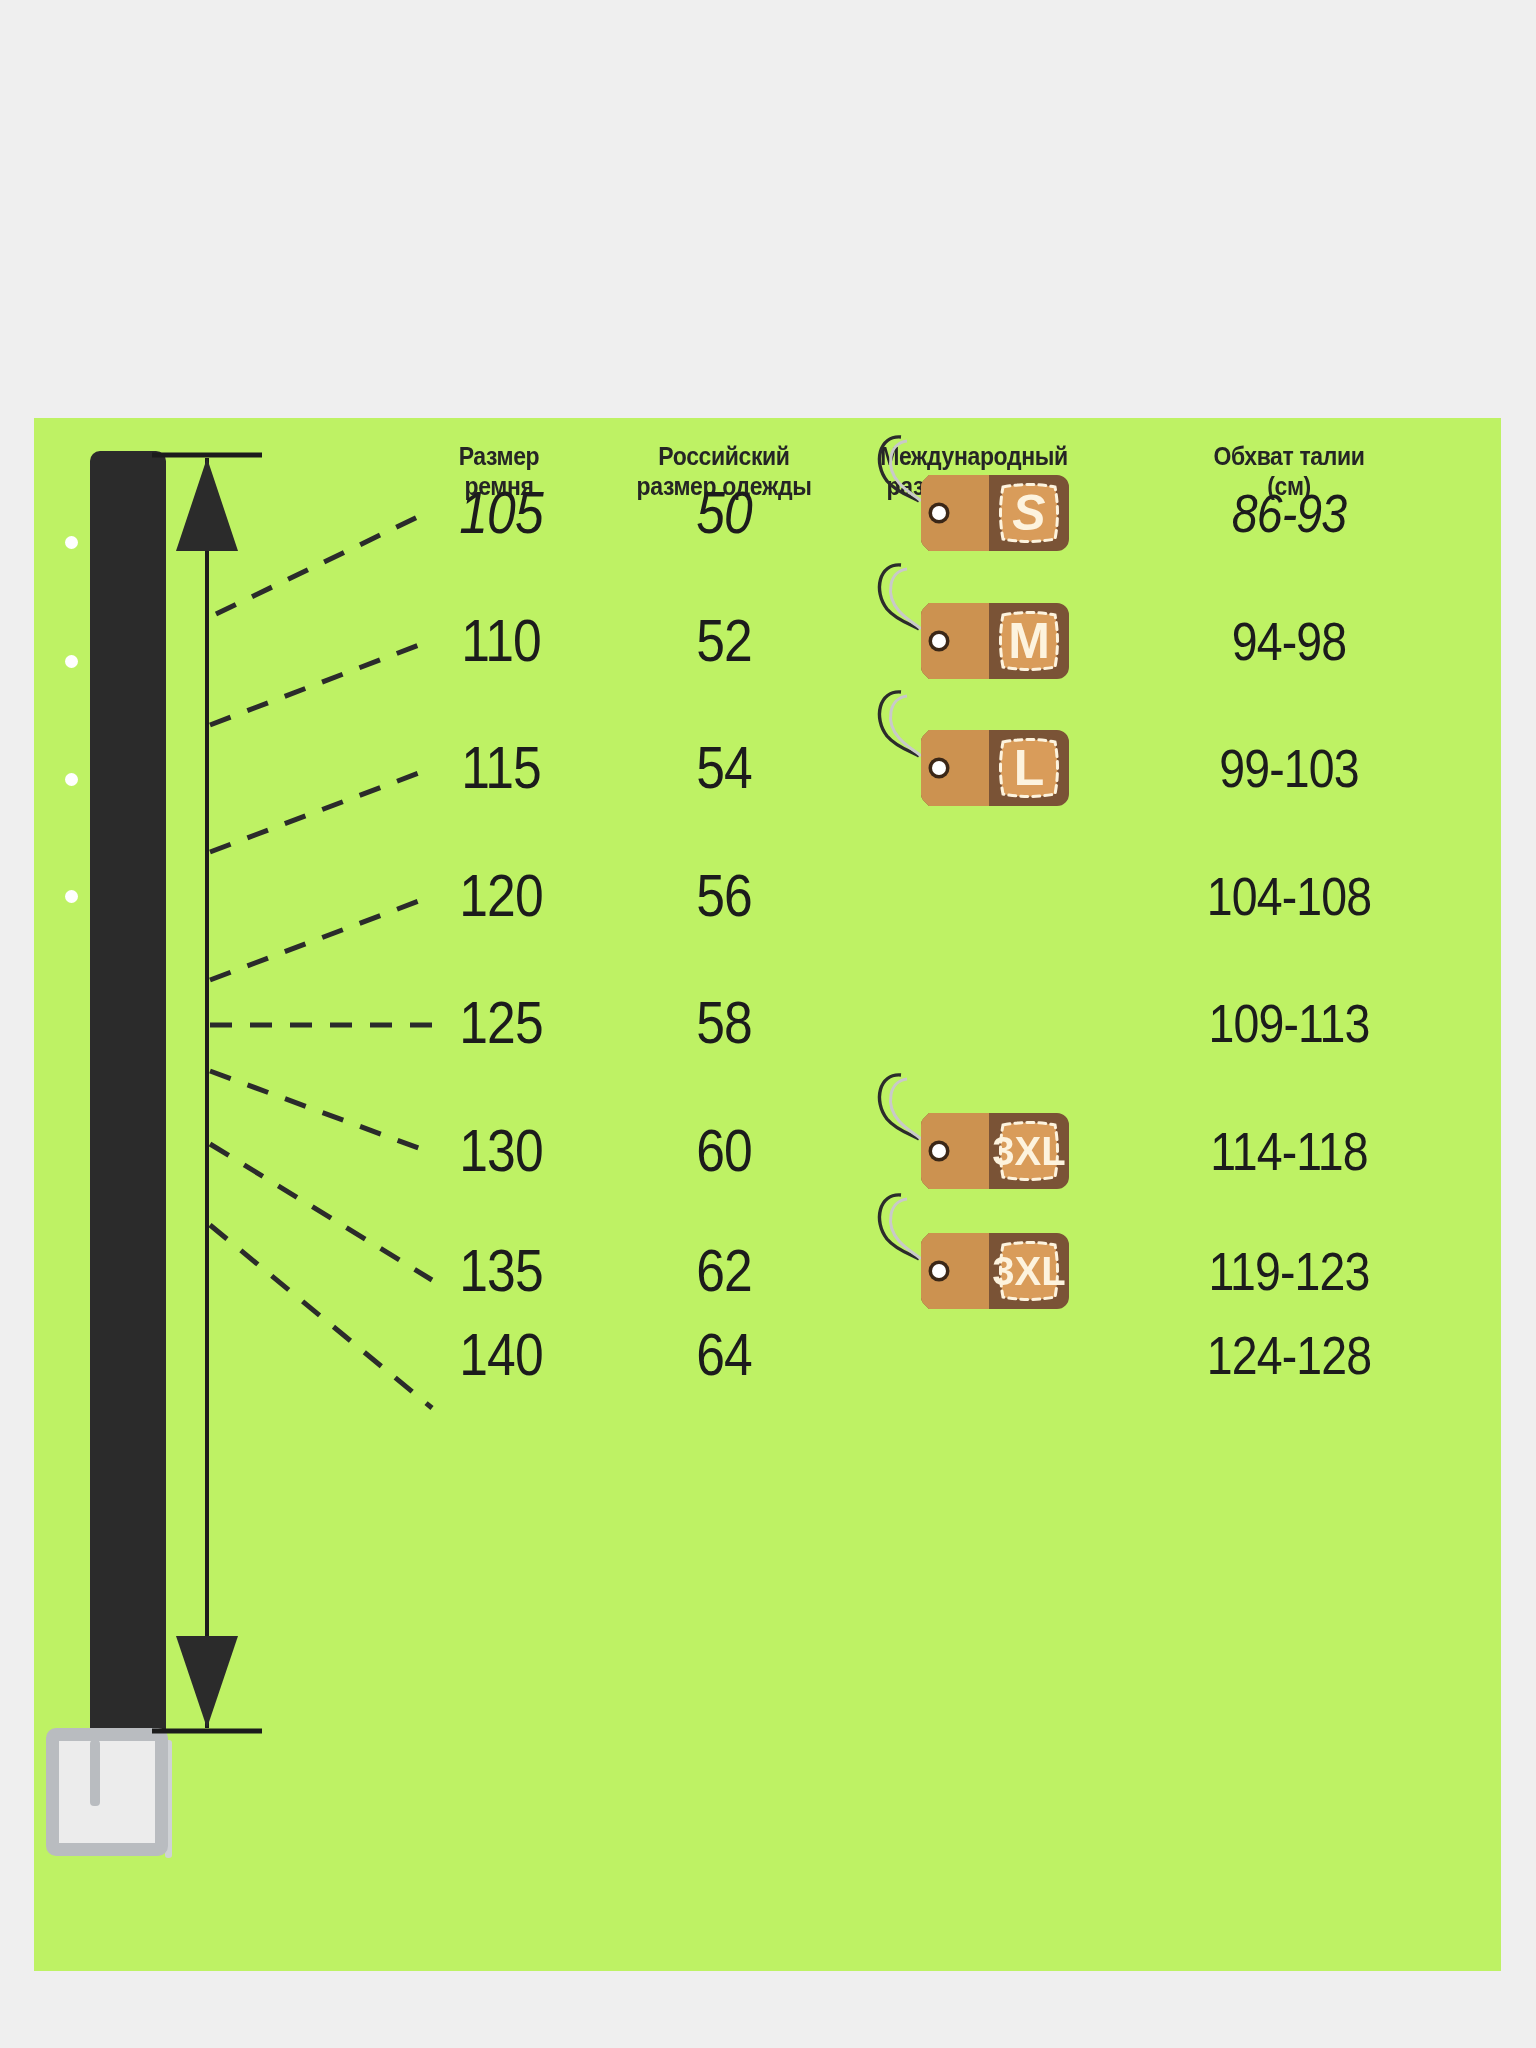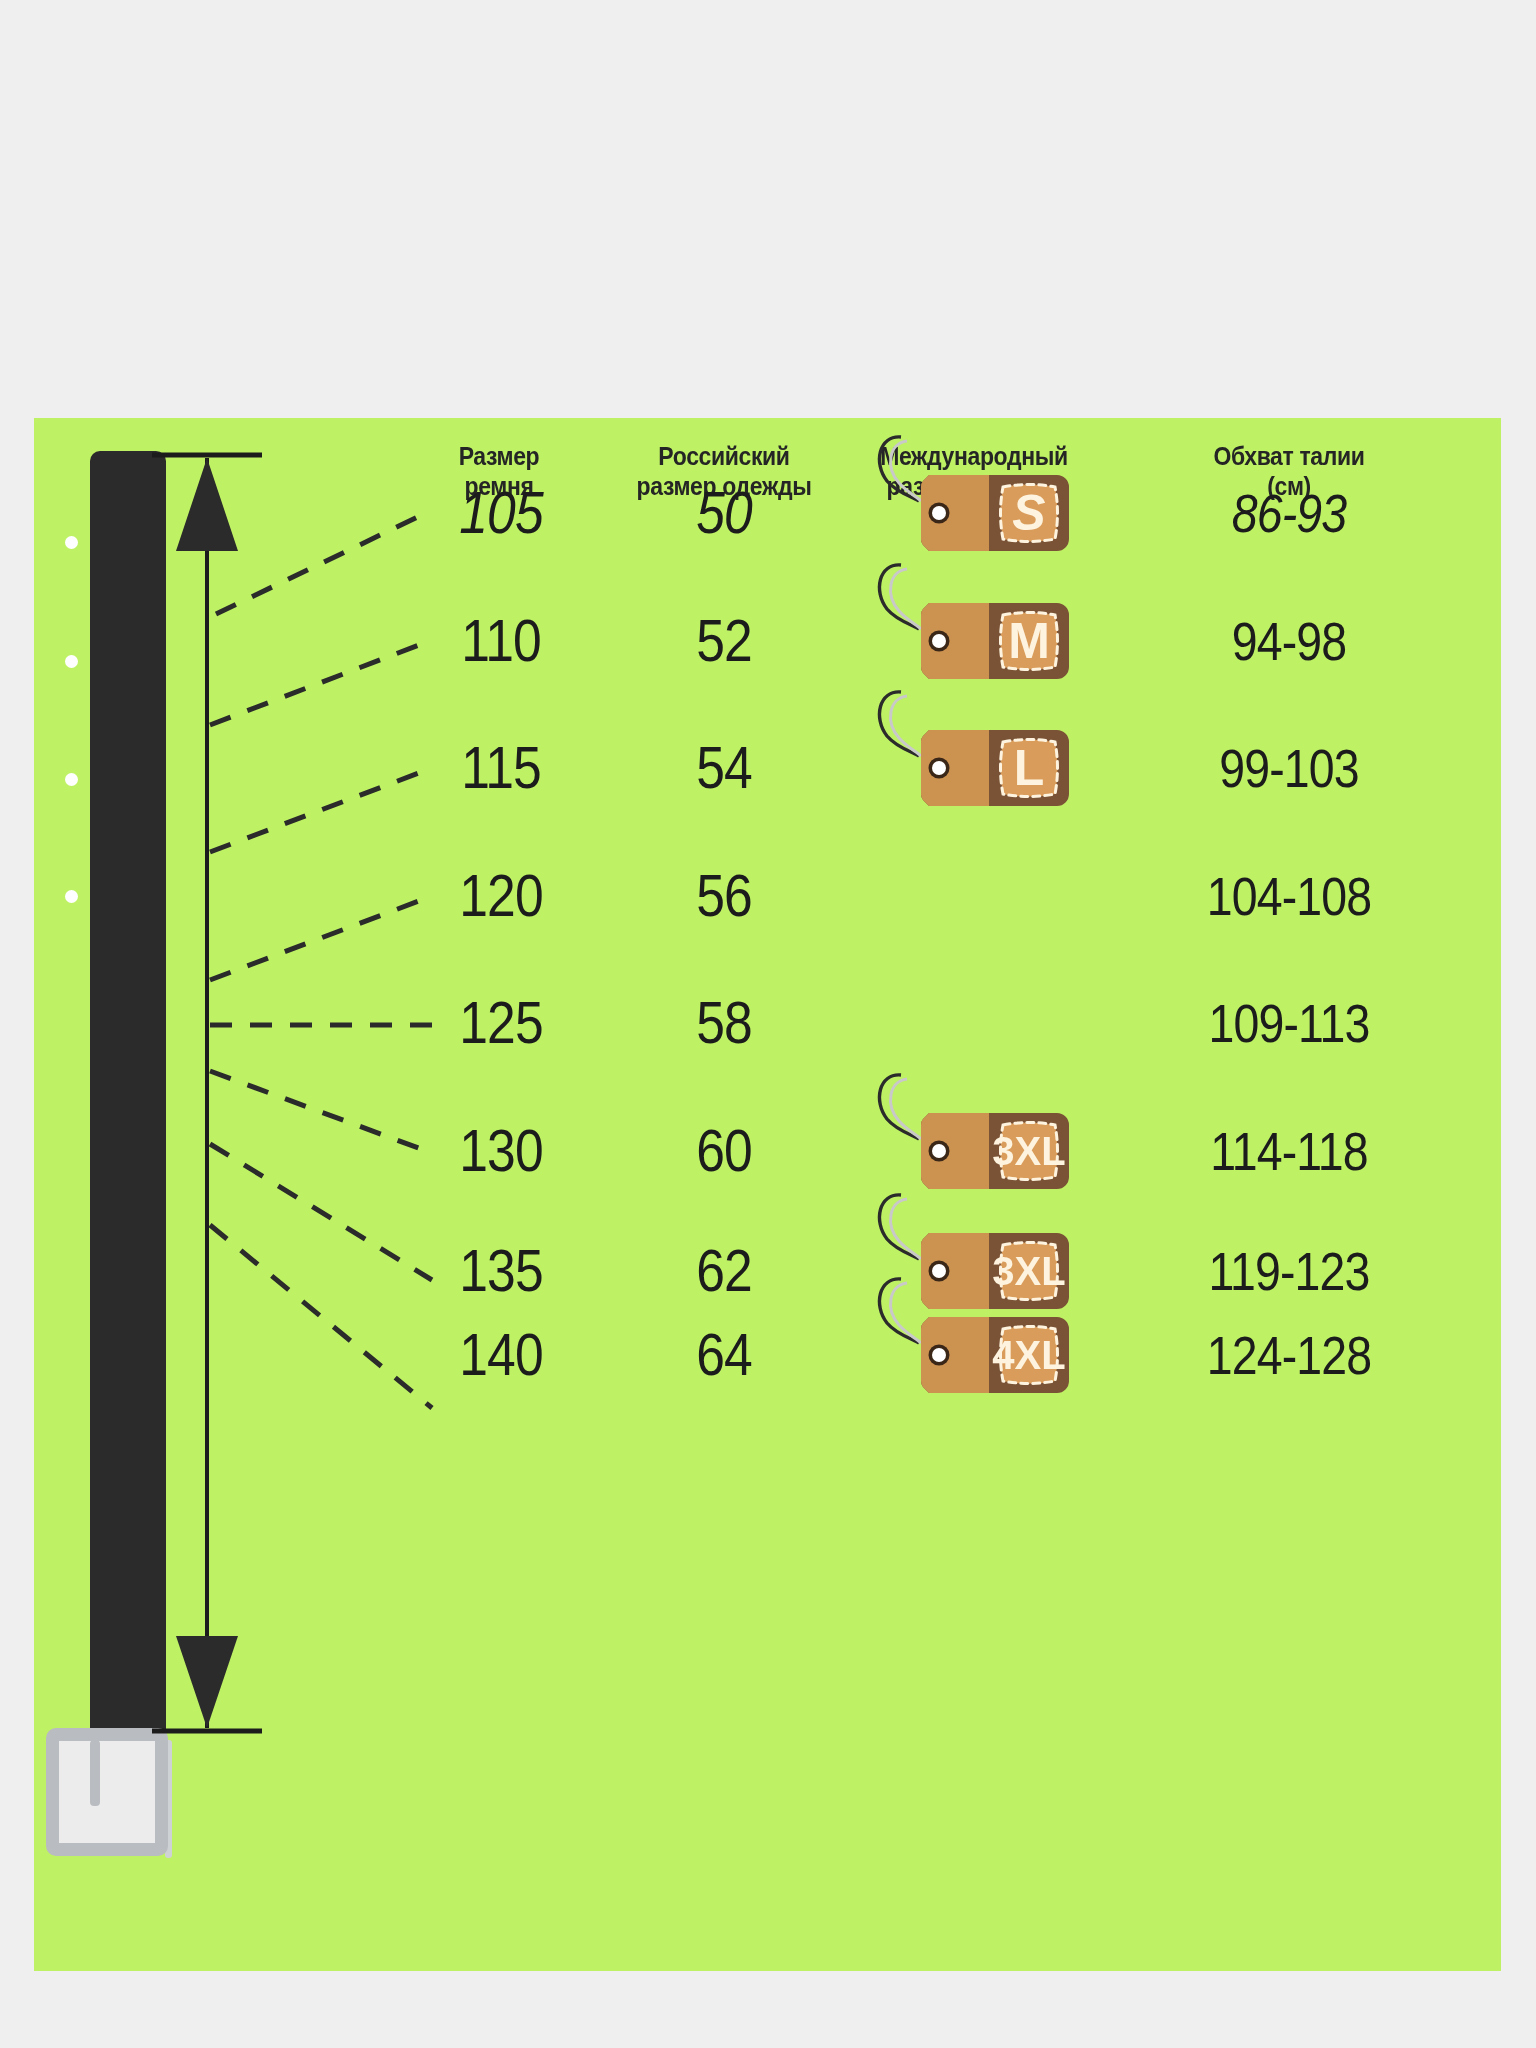--- a/index.html
+++ b/index.html
@@ -348,34 +348,17 @@
       <path d="M142 58 q 26 -5 52 0 q 5 26 0 52 q -26 5 -52 0 q -5 -26 0 -52 Z" fill="#d99c5a" stroke="#fdf3de" stroke-width="3" stroke-dasharray="7 5" stroke-linecap="round"></path>
       <text class="tag-label-text" x="168" y="84" font-size="40" text-anchor="middle" dominant-baseline="central">3XL</text>
     </g>
   </svg>
           </div>
           <div class="cell-waist">119-123</div>
         </div>
         <div class="row" style="top: 887px;">
           <div class="cell-belt">140</div>
           <div class="cell-russian">64</div>
-          <div class="cell-tag">
-  <svg class="tag-svg" width="250" height="140" viewBox="0 0 250 140">
-    <path d="M40 8 C 18 6 12 34 26 52 C 36 64 52 68 58 72" fill="none" stroke="#2b2b2b" stroke-width="3.4"></path>
-    <path d="M46 12 C 28 14 24 38 38 54 C 46 63 56 68 60 72" fill="none" stroke="#c9c9c9" stroke-width="3"></path>
-    <g>
-      <path d="M62 52 L 68 46 L 196 46 A 12 12 0 0 1 208 58 L 208 110
-               A 12 12 0 0 1 196 122 L 68 122 L 62 116
-               A 9 9 0 0 1 60 110 L 60 58 A 9 9 0 0 1 62 52 Z" fill="#7a5336"></path>
-      <path d="M62 52 L 68 46 L 128 46 L 128 122 L 68 122 L 62 116
-               A 9 9 0 0 1 60 110 L 60 58 A 9 9 0 0 1 62 52 Z" fill="#cc9250"></path>
-      <circle cx="78" cy="84" r="10.5" fill="#3b2717"></circle>
-      <circle cx="78" cy="84" r="7" fill="#ffffff"></circle>
-      <path d="M142 58 q 26 -5 52 0 q 5 26 0 52 q -26 5 -52 0 q -5 -26 0 -52 Z" fill="#d99c5a" stroke="#fdf3de" stroke-width="3" stroke-dasharray="7 5" stroke-linecap="round"></path>
-      <text class="tag-label-text" x="168" y="84" font-size="40" text-anchor="middle" dominant-baseline="central">4XL</text>
-    </g>
-  </svg>
-          </div>
           <div class="cell-waist">124-128</div>
         </div>
       </div>
   </div>
 </div>
 
 </body></html>

